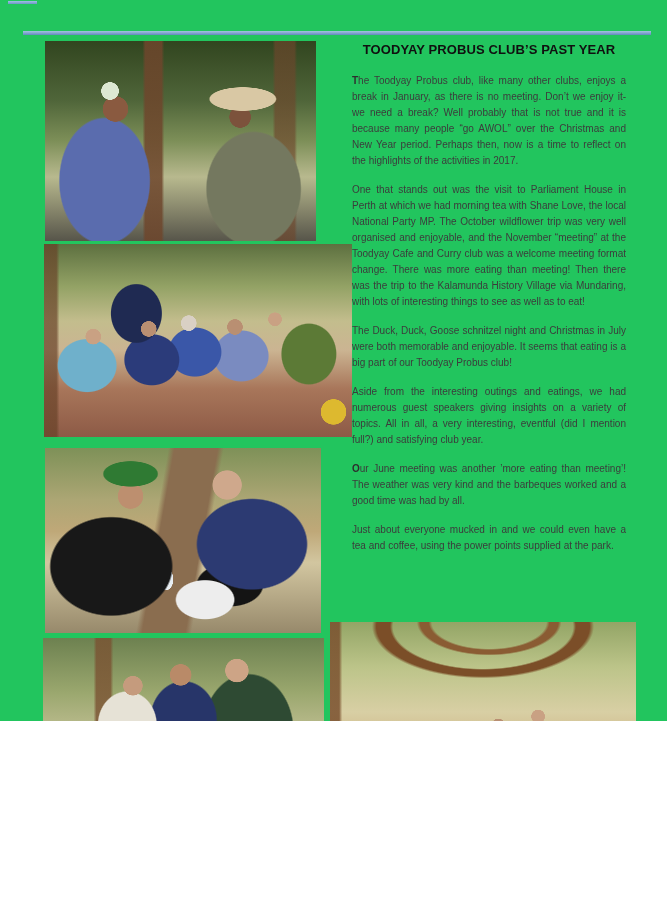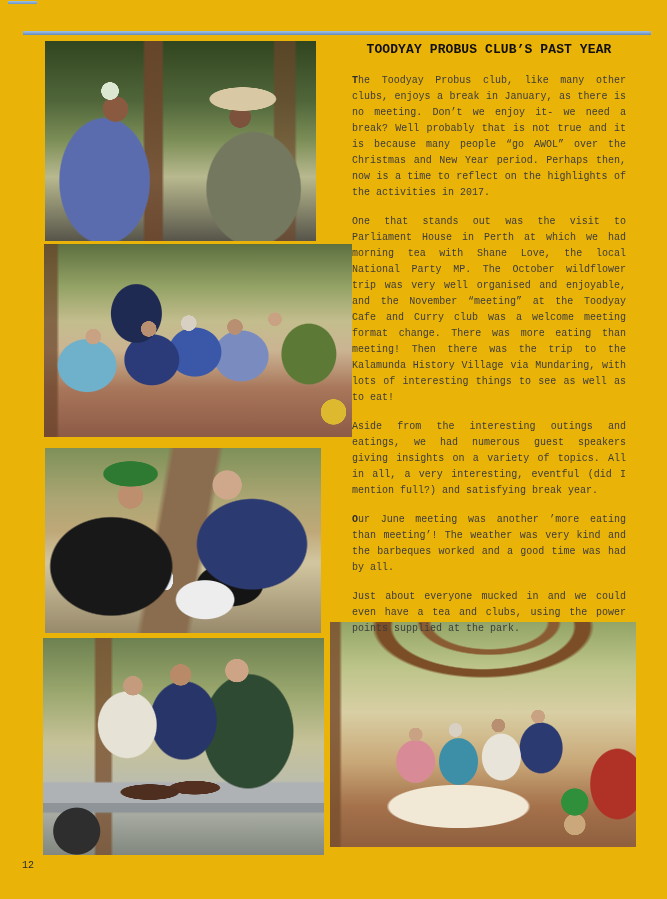--- a/index.html
+++ b/index.html
@@ -1,18 +1,18 @@
 <!DOCTYPE html>
 <html><head>
 <meta charset="utf-8">
 <style>
   html,body{margin:0;padding:0;background:#fff;}
   .page{
-    position:relative;width:667px;height:899px;background:#eab308;
-    overflow:hidden;font-family:Liberation Mono, monospace;
+    position:relative;width:667px;height:721px;background:#22c55e;
+    overflow:hidden;font-family:Liberation Sans, sans-serif;
   }
   
   .top-dash{position:absolute;left:8px;top:1px;width:29px;height:3px;
     background:linear-gradient(180deg,#9ec0e4,#6d96c6);}
   .header-rule{position:absolute;left:23px;top:31px;width:628px;height:4px;
     background:linear-gradient(180deg,#a3c2e2 0%,#6d94c4 85%,#5b82b5 100%);}
   
   .text-col{position:absolute;left:352px;top:42px;width:274px;}
   .text-col h1{font-size:13px;line-height:15px;font-weight:bold;text-align:center;
     color:#101010;margin:0 0 16px;letter-spacing:.1px;}
@@ -111,24 +111,25 @@
   <div class="photo photo4" title="men-cooking-meat-on-barbecue-hotplate"></div>
   <div class="photo photo5" title="group-gathered-under-curved-timber-gazebo-with-food-table"></div>
 
   <div class="text-col">
     <h1>TOODYAY PROBUS CLUB’S PAST YEAR</h1>
 
     <p><b>T</b><span>he Toodyay Probus club, like many other clubs, enjoys a break in January, as there is no meeting. Don’t we enjoy it- we need a break? Well probably that is not true and it is because many people “go AWOL” over the Christmas and New Year period. Perhaps then, now is a time to reflect on the highlights of the activities in 2017.</span></p>
 
     <p><b></b><span>One that stands out was the visit to Parliament House in Perth at which we had morning tea with Shane Love, the local National Party MP. The October wildflower trip was very well organised and enjoyable, and the November “meeting” at the Toodyay Cafe and Curry club was a welcome meeting format change. There was more eating than meeting! Then there was the trip to the Kalamunda History Village via Mundaring, with lots of interesting things to see as well as to eat!</span></p>
 
+    <p><b></b><span>The Duck, Duck, Goose schnitzel night and Christmas in July were both memorable and enjoyable. It seems that eating is a big part of our Toodyay Probus club!</span></p>
 
-    <p><b></b><span>Aside from the interesting outings and eatings, we had numerous guest speakers giving insights on a variety of topics. All in all, a very interesting, eventful (did I mention full?) and satisfying break year.</span></p>
+    <p><b></b><span>Aside from the interesting outings and eatings, we had numerous guest speakers giving insights on a variety of topics. All in all, a very interesting, eventful (did I mention full?) and satisfying club year.</span></p>
 
     <p class="extra-gap"><b>O</b><span>ur June meeting was another ’more eating than meeting’! The weather was very kind and the barbeques worked and a good time was had by all.</span></p>
 
 
-    <p><b></b><span>Just about everyone mucked in and we could even have a tea and clubs, using the power points supplied at the park.</span></p>
+    <p><b></b><span>Just about everyone mucked in and we could even have a tea and coffee, using the power points supplied at the park.</span></p>
   </div>
 
   <div class="page-number">12</div>
 
 </div>
 
 </body></html>

